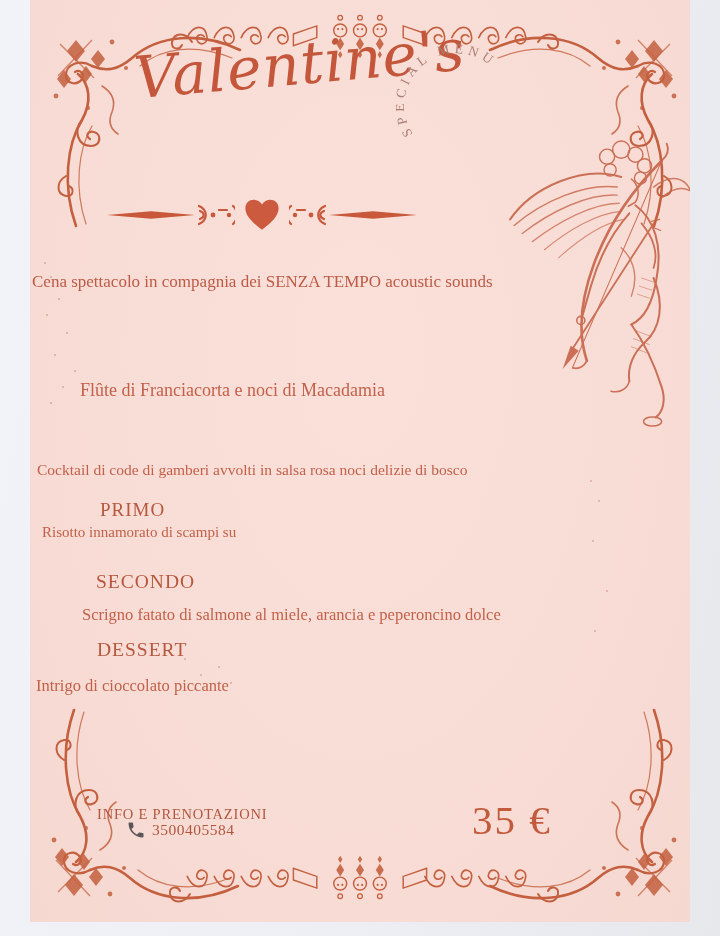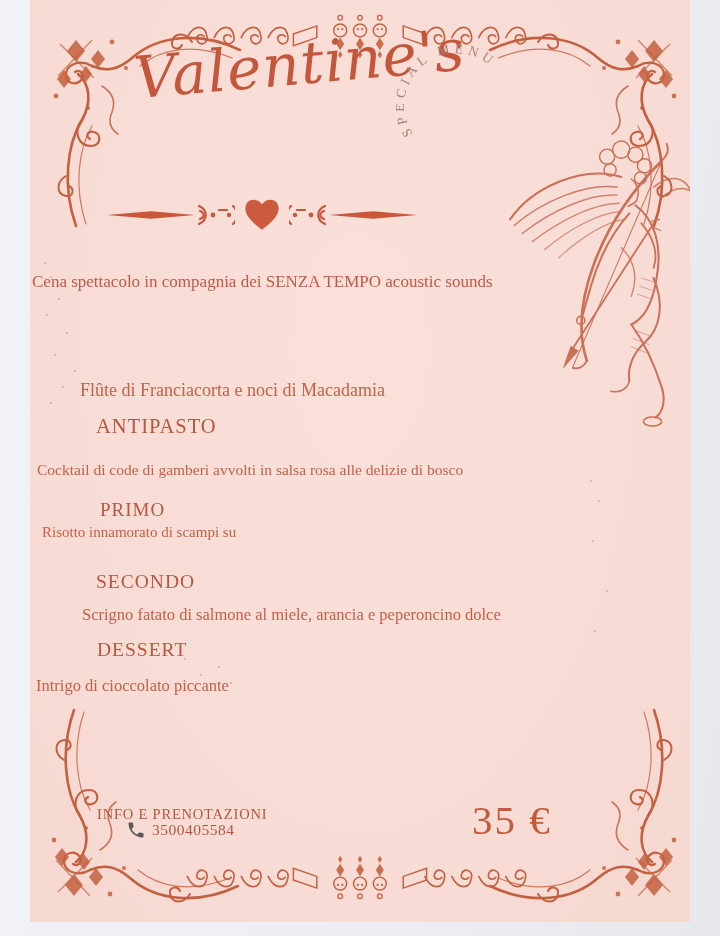--- a/index.html
+++ b/index.html
@@ -266,22 +266,21 @@
         <circle cx="106" cy="13" r="2.4" fill="currentColor"></circle>
         <circle cx="122" cy="13" r="2.2" fill="currentColor"></circle>
       </svg>
     </div>
   </div>
 
   <div class="txt intro">Cena spettacolo in compagnia dei SENZA TEMPO acoustic sounds</div>
 
   <div class="txt dish1">Flûte di Franciacorta e noci di Macadamia</div>
 
-  <div class="txt hd hd2">ANTIPASTO</div>
-  <div class="txt dish2">Cocktail di code di gamberi avvolti in salsa rosa alle delizie di bosco</div>
+  <div class="txt dish2">Cocktail di code di gamberi avvolti in salsa rosa noci delizie di bosco</div>
 
   <div class="txt hd hd3">PRIMO</div>
   <div class="txt dish3a">Risotto innamorato di scampi su</div>
 
   <div class="txt hd hd4">SECONDO</div>
   <div class="txt dish4">Scrigno fatato di salmone al miele, arancia e peperoncino dolce</div>
 
   <div class="txt hd hd5">DESSERT</div>
   <div class="txt dish5">Intrigo di cioccolato piccante</div>
 

